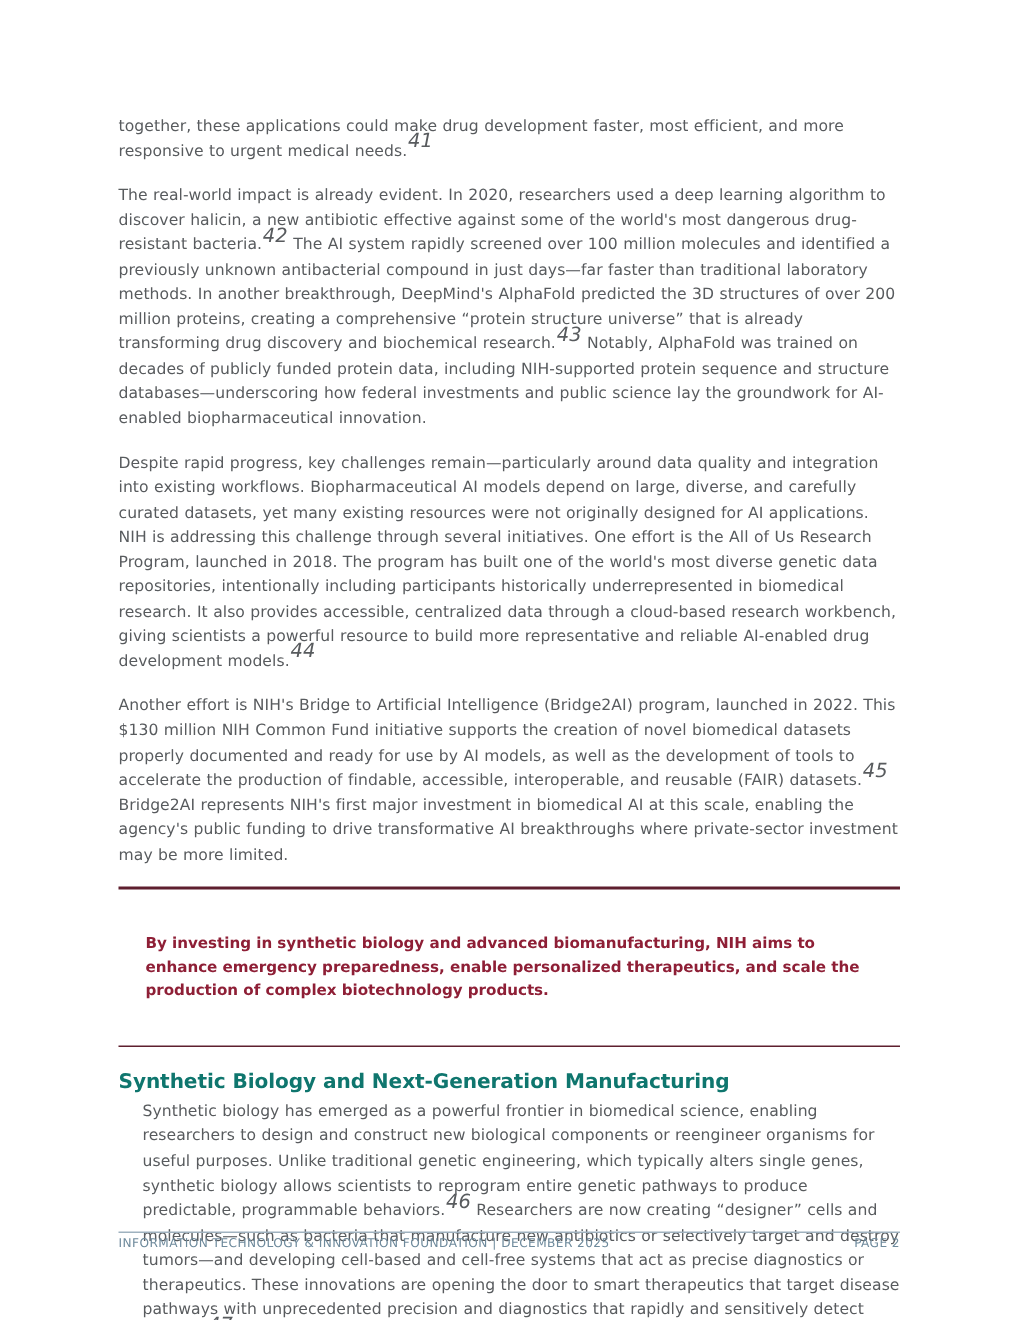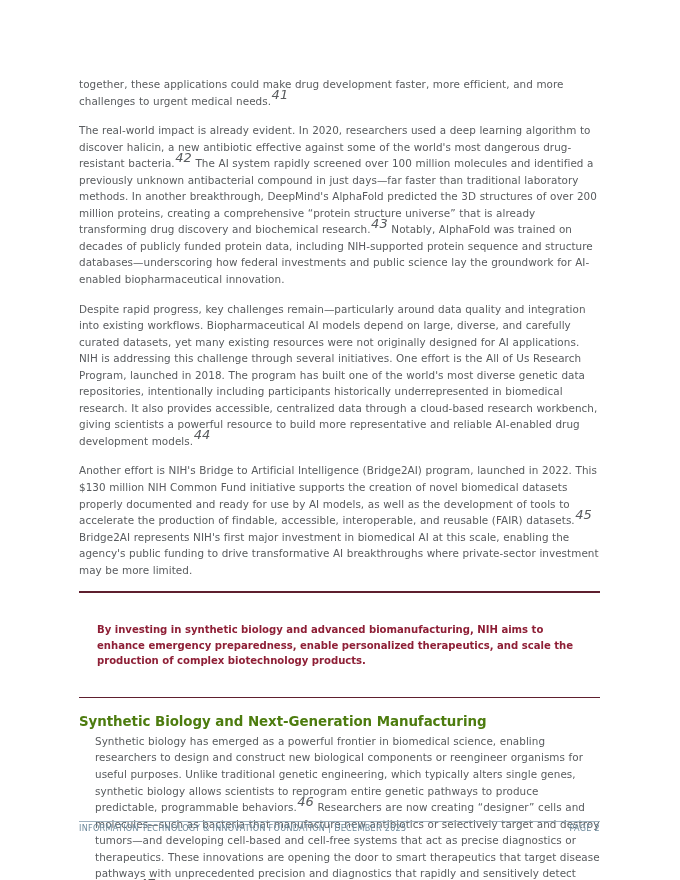--- a/index.html
+++ b/index.html
@@ -74,21 +74,21 @@
 
   
   .section-block {
     margin-top: 15px;
   }
   h2.section-heading {
     margin: 0 0 2px 0;
     font-size: 13.4px;
     line-height: 18px;
     font-weight: bold;
-    color: #4d7c0f;
+    color: #0f766e;
     letter-spacing: -0.004em;
   }
   .section-block p.body-para {
     margin-bottom: 0;
     margin-left: 16px;
   }
 
   
   .footer {
     position: absolute;
@@ -112,21 +112,21 @@
     padding: 0 3px;
   }
 </style>
 </head>
 <body>
 
 <div class="page">
 
   <div class="content">
 
-    <p class="body-para"><span>together, these applications could make drug development faster, more efficient, and more challenges to urgent medical needs.</span><sup class="fn">41</sup></p>
+    <p class="body-para"><span>together, these applications could make drug development faster, most efficient, and more responsive to urgent medical needs.</span><sup class="fn">41</sup></p>
 
     <p class="body-para"><span>The real-world impact is already evident. In 2020, researchers used a deep learning algorithm to discover halicin, a new antibiotic effective against some of the world's most dangerous drug-resistant bacteria.</span><sup class="fn">42</sup><span> The AI system rapidly screened over 100 million molecules and identified a previously unknown antibacterial compound in just days—far faster than traditional laboratory methods. In another breakthrough, DeepMind's AlphaFold predicted the 3D structures of over 200 million proteins, creating a comprehensive “protein structure universe” that is already transforming drug discovery and biochemical research.</span><sup class="fn">43</sup><span> Notably, AlphaFold was trained on decades of publicly funded protein data, including NIH-supported protein sequence and structure databases—underscoring how federal investments and public science lay the groundwork for AI-enabled biopharmaceutical innovation.</span></p>
 
     <p class="body-para"><span>Despite rapid progress, key challenges remain—particularly around data quality and integration into existing workflows. Biopharmaceutical AI models depend on large, diverse, and carefully curated datasets, yet many existing resources were not originally designed for AI applications. NIH is addressing this challenge through several initiatives. One effort is the All of Us Research Program, launched in 2018. The program has built one of the world's most diverse genetic data repositories, intentionally including participants historically underrepresented in biomedical research. It also provides accessible, centralized data through a cloud-based research workbench, giving scientists a powerful resource to build more representative and reliable AI-enabled drug development models.</span><sup class="fn">44</sup></p>
 
     <p class="body-para"><span>Another effort is NIH's Bridge to Artificial Intelligence (Bridge2AI) program, launched in 2022. This $130 million NIH Common Fund initiative supports the creation of novel biomedical datasets properly documented and ready for use by AI models, as well as the development of tools to accelerate the production of findable, accessible, interoperable, and reusable (FAIR) datasets.</span><sup class="fn">45</sup><span> Bridge2AI represents NIH's first major investment in biomedical AI at this scale, enabling the agency's public funding to drive transformative AI breakthroughs where private-sector investment may be more limited.</span></p>
 
     <div class="callout">
       <p class="callout-text">By investing in synthetic biology and advanced biomanufacturing, NIH aims to enhance emergency preparedness, enable personalized therapeutics, and scale the production of complex biotechnology products.</p>
     </div>

